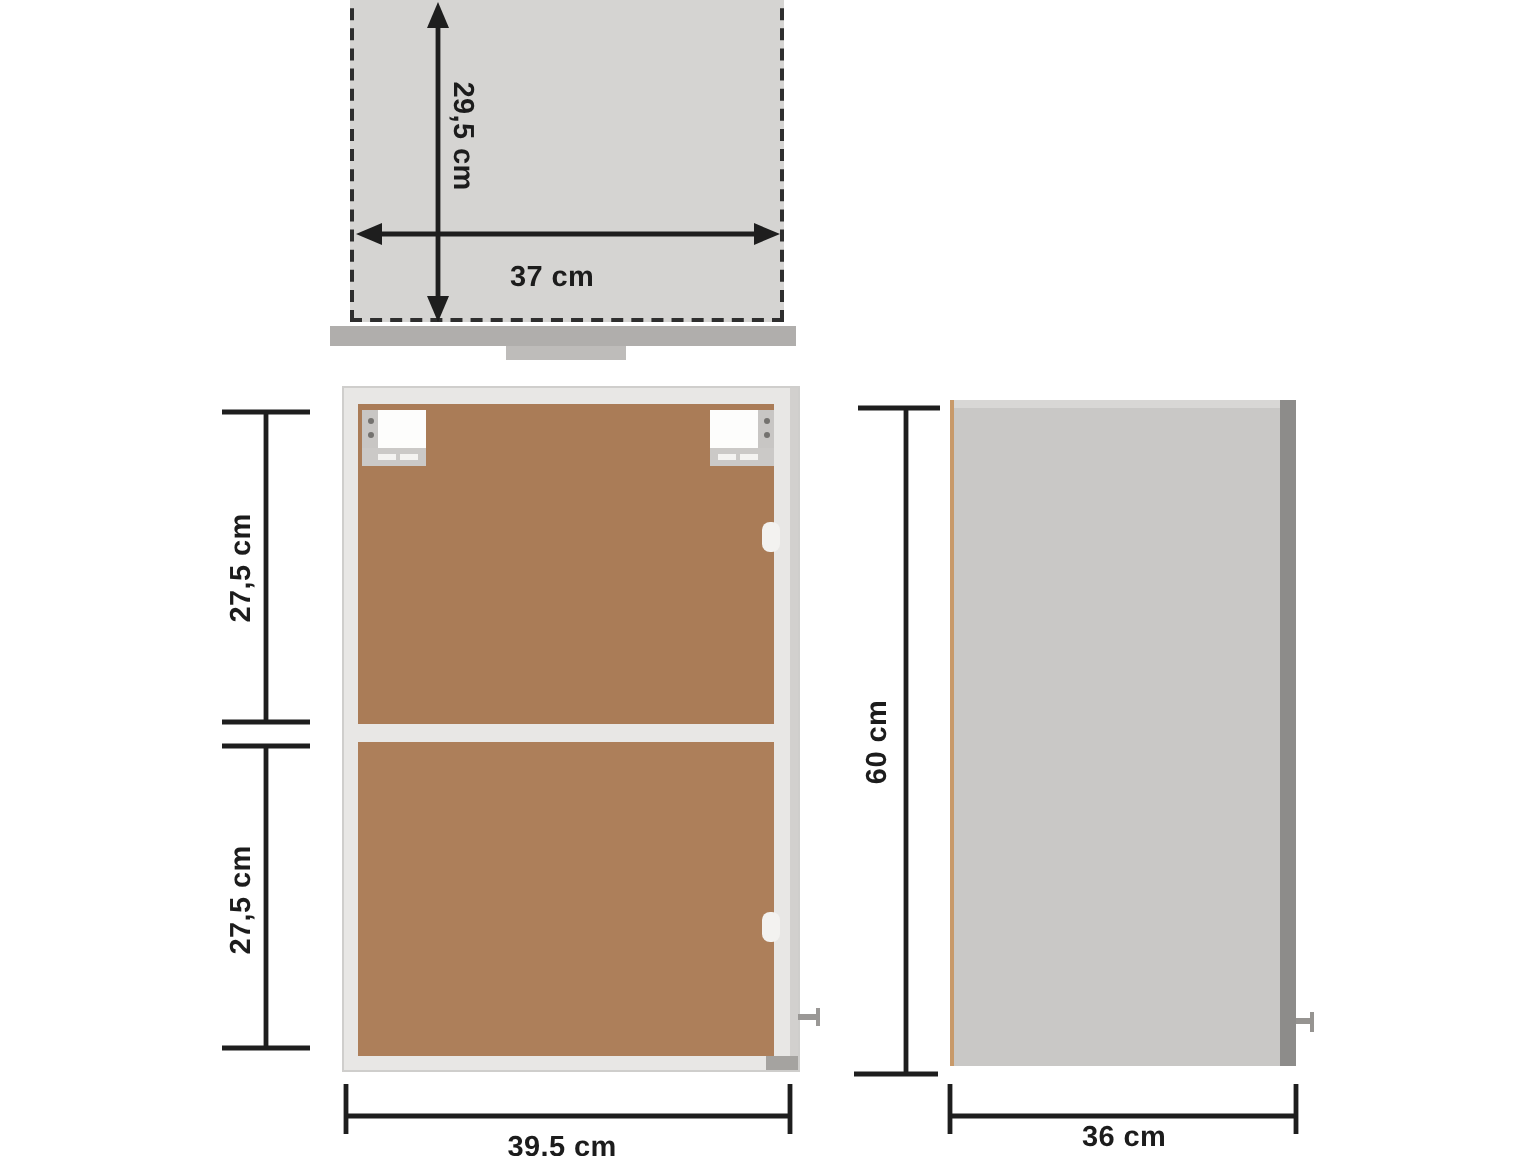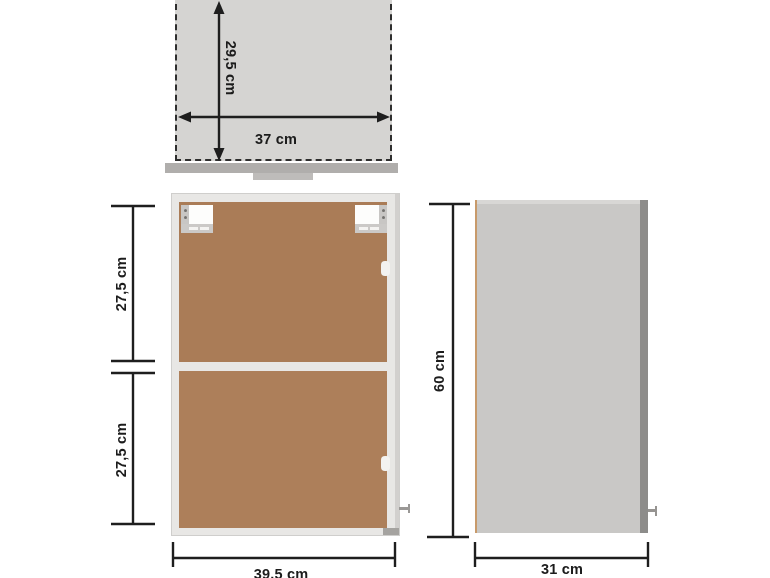--- a/index.html
+++ b/index.html
@@ -150,14 +150,14 @@
       <line x1="648" y1="542" x2="648" y2="567"></line>
     </g>
   </svg>
 
   <div class="dim-label rot-cw" style="left:231px; top:68px;">29,5 cm</div>
   <div class="dim-label" style="left:276px; top:103px;margin-top:36px;">37 cm</div>
   <div class="dim-label rot-ccw" style="left:121px; top:284px;">27,5 cm</div>
   <div class="dim-label rot-ccw" style="left:121px; top:450px;">27,5 cm</div>
   <div class="dim-label" style="left:281px; top:574px;">39.5 cm</div>
   <div class="dim-label rot-ccw" style="left:439px; top:371px;">60 cm</div>
-  <div class="dim-label" style="left:562px; top:569px;">31 cm</div>
+  <div class="dim-label" style="left:562px; top:569px;">36 cm</div>
 </div>
 
 </body></html>

